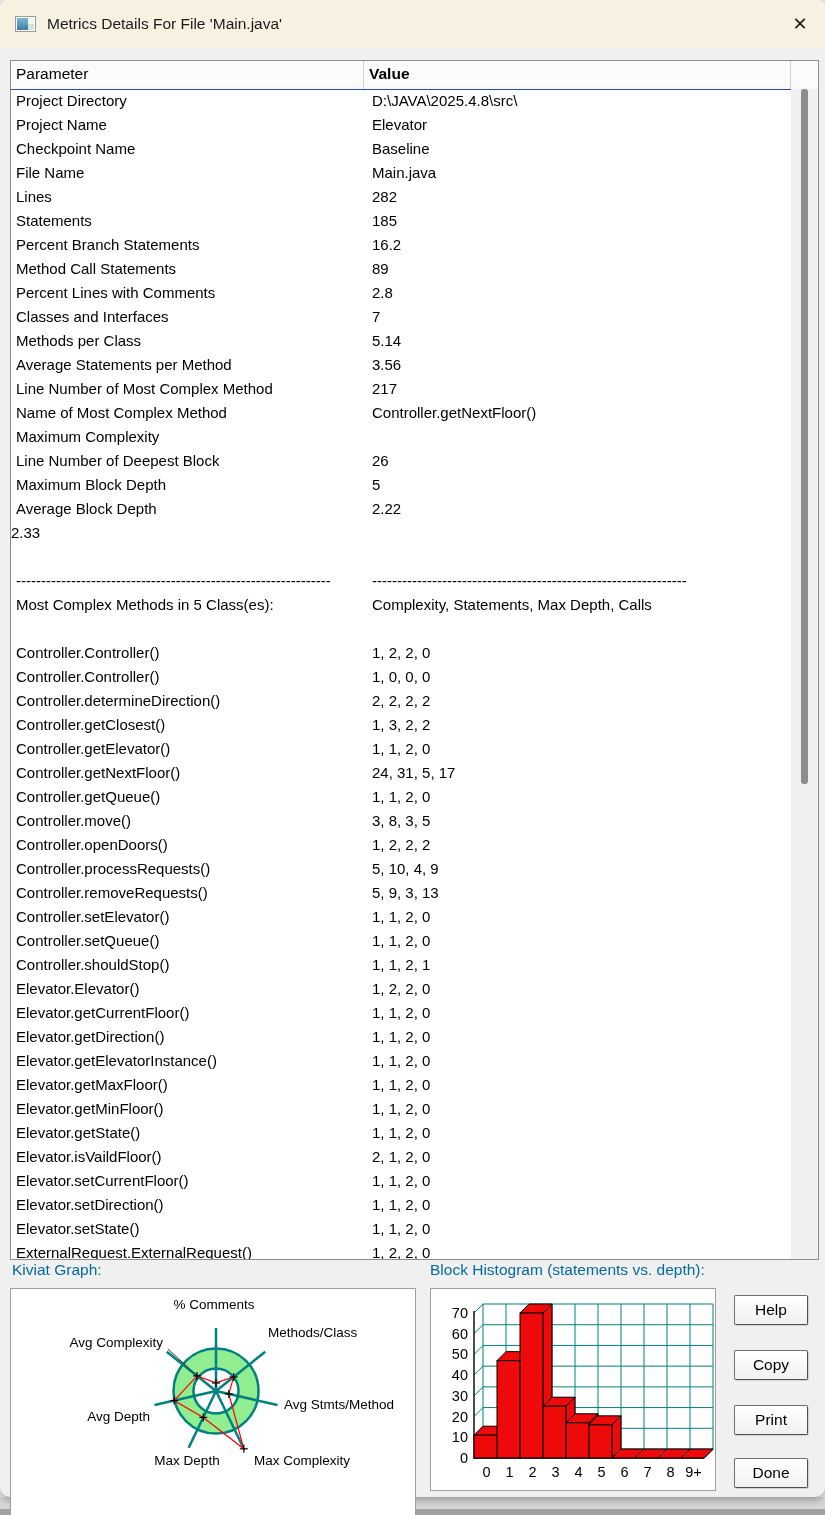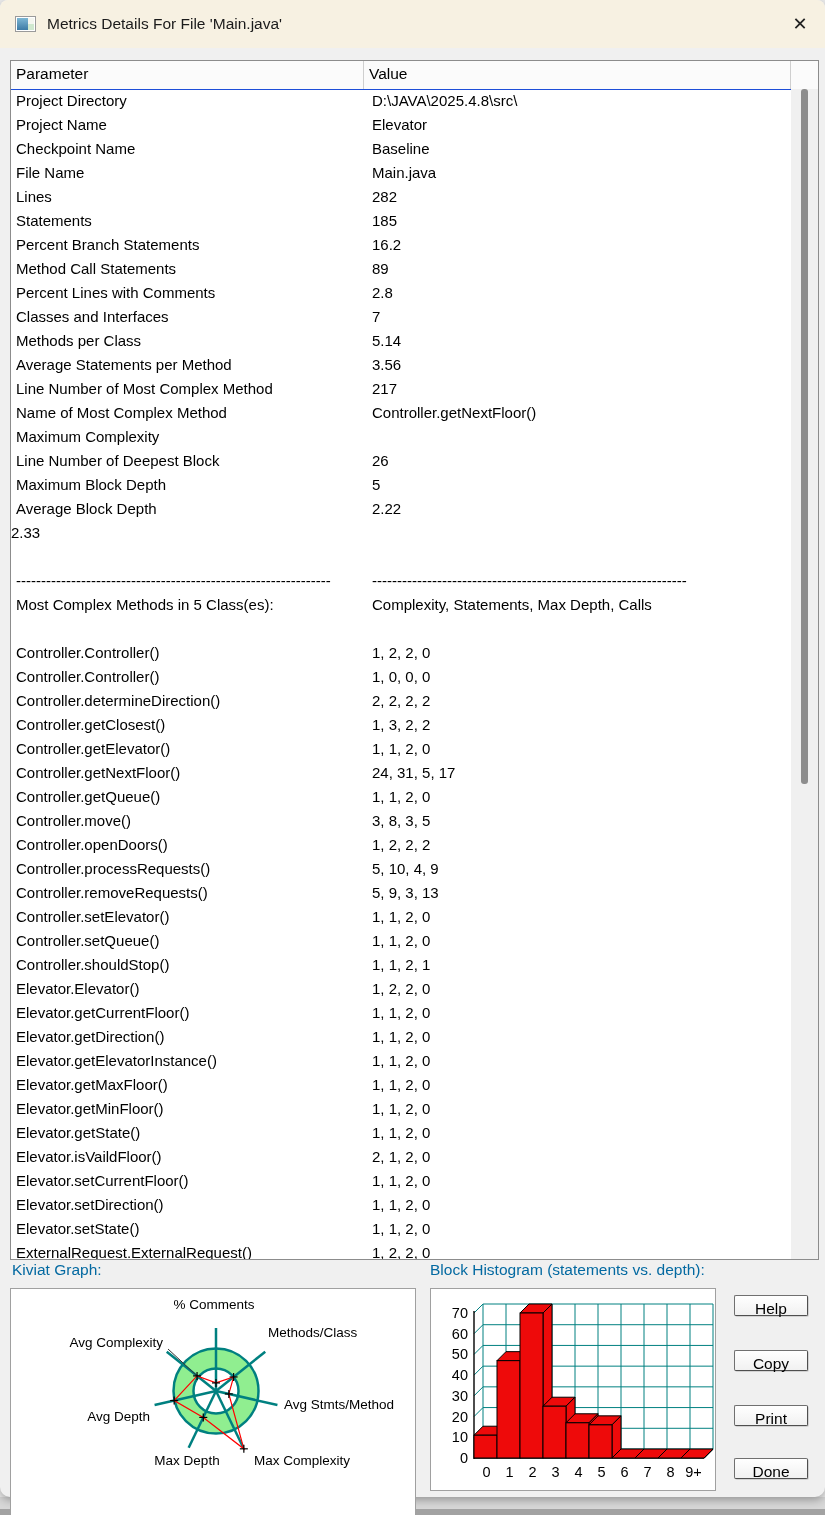--- a/index.html
+++ b/index.html
@@ -43,21 +43,21 @@
     position:absolute;left:10px;top:60px;width:809px;height:1200px;
     background:#ffffff;border:1px solid #8c8c8c;box-sizing:border-box;
   }
   .lv-header{
     position:absolute;left:0;top:0;right:0;height:28px;
     background:#fbfbfb;border-bottom:1px solid #1d4ed8;
     display:flex;font-size:15.5px;color:#000;
   }
   .hcell{box-sizing:border-box;padding:4px 0 0 5px;border-right:1px solid #cfcfcf;height:100%;white-space:nowrap;}
   .hcell.h1{width:353px;}
-  .hcell.h2{width:427px;}
+  .hcell.h2{width:427px;font-weight:bold;}
   .hcell.h3{flex:1;border-right:none;}
   .lv-rows{
     position:absolute;left:0;top:28px;width:689px;bottom:0;overflow:hidden;
     font-size:15px;line-height:24px;color:#000;
   }
   .row{display:flex;height:24px;white-space:nowrap;}
   .row .c1{width:356px;padding-left:5px;overflow:hidden;flex:0 0 auto;}
   .row .c2{flex:1;overflow:hidden;}
   .lv-gutter{
     position:absolute;top:28px;right:0;width:27px;bottom:0;background:#f0f0f0;
@@ -72,21 +72,21 @@
   #kiviat-label{left:12px;top:1261px;}
   #hist-label{left:430px;top:1261px;}
   .gbox{
     position:absolute;background:#ffffff;border:1px solid #a0a0a0;box-sizing:border-box;
   }
   #kiviat-box{left:10px;top:1288px;width:406px;height:260px;}
   #hist-box{left:430px;top:1288px;width:286px;height:203px;}
   .gbox svg{display:block;}
 
   .btn{
-    position:absolute;left:734px;width:74px;height:21px;
+    position:absolute;left:734px;width:74px;height:30px;
     background:linear-gradient(180deg,#ffffff 0%,#f1f1f1 100%);
     border:1px solid #707070;border-bottom-color:#4f4f4f;border-right-color:#4f4f4f;
     border-radius:2px;font-family:"Liberation Sans",sans-serif;
     font-size:15.5px;color:#000;box-shadow:1px 1px 0 rgba(0,0,0,.12);
     padding:4px;
   }
   #btn-help{top:1295px;}
   #btn-copy{top:1350px;}
   #btn-print{top:1405px;}
   #btn-done{top:1458px;}

